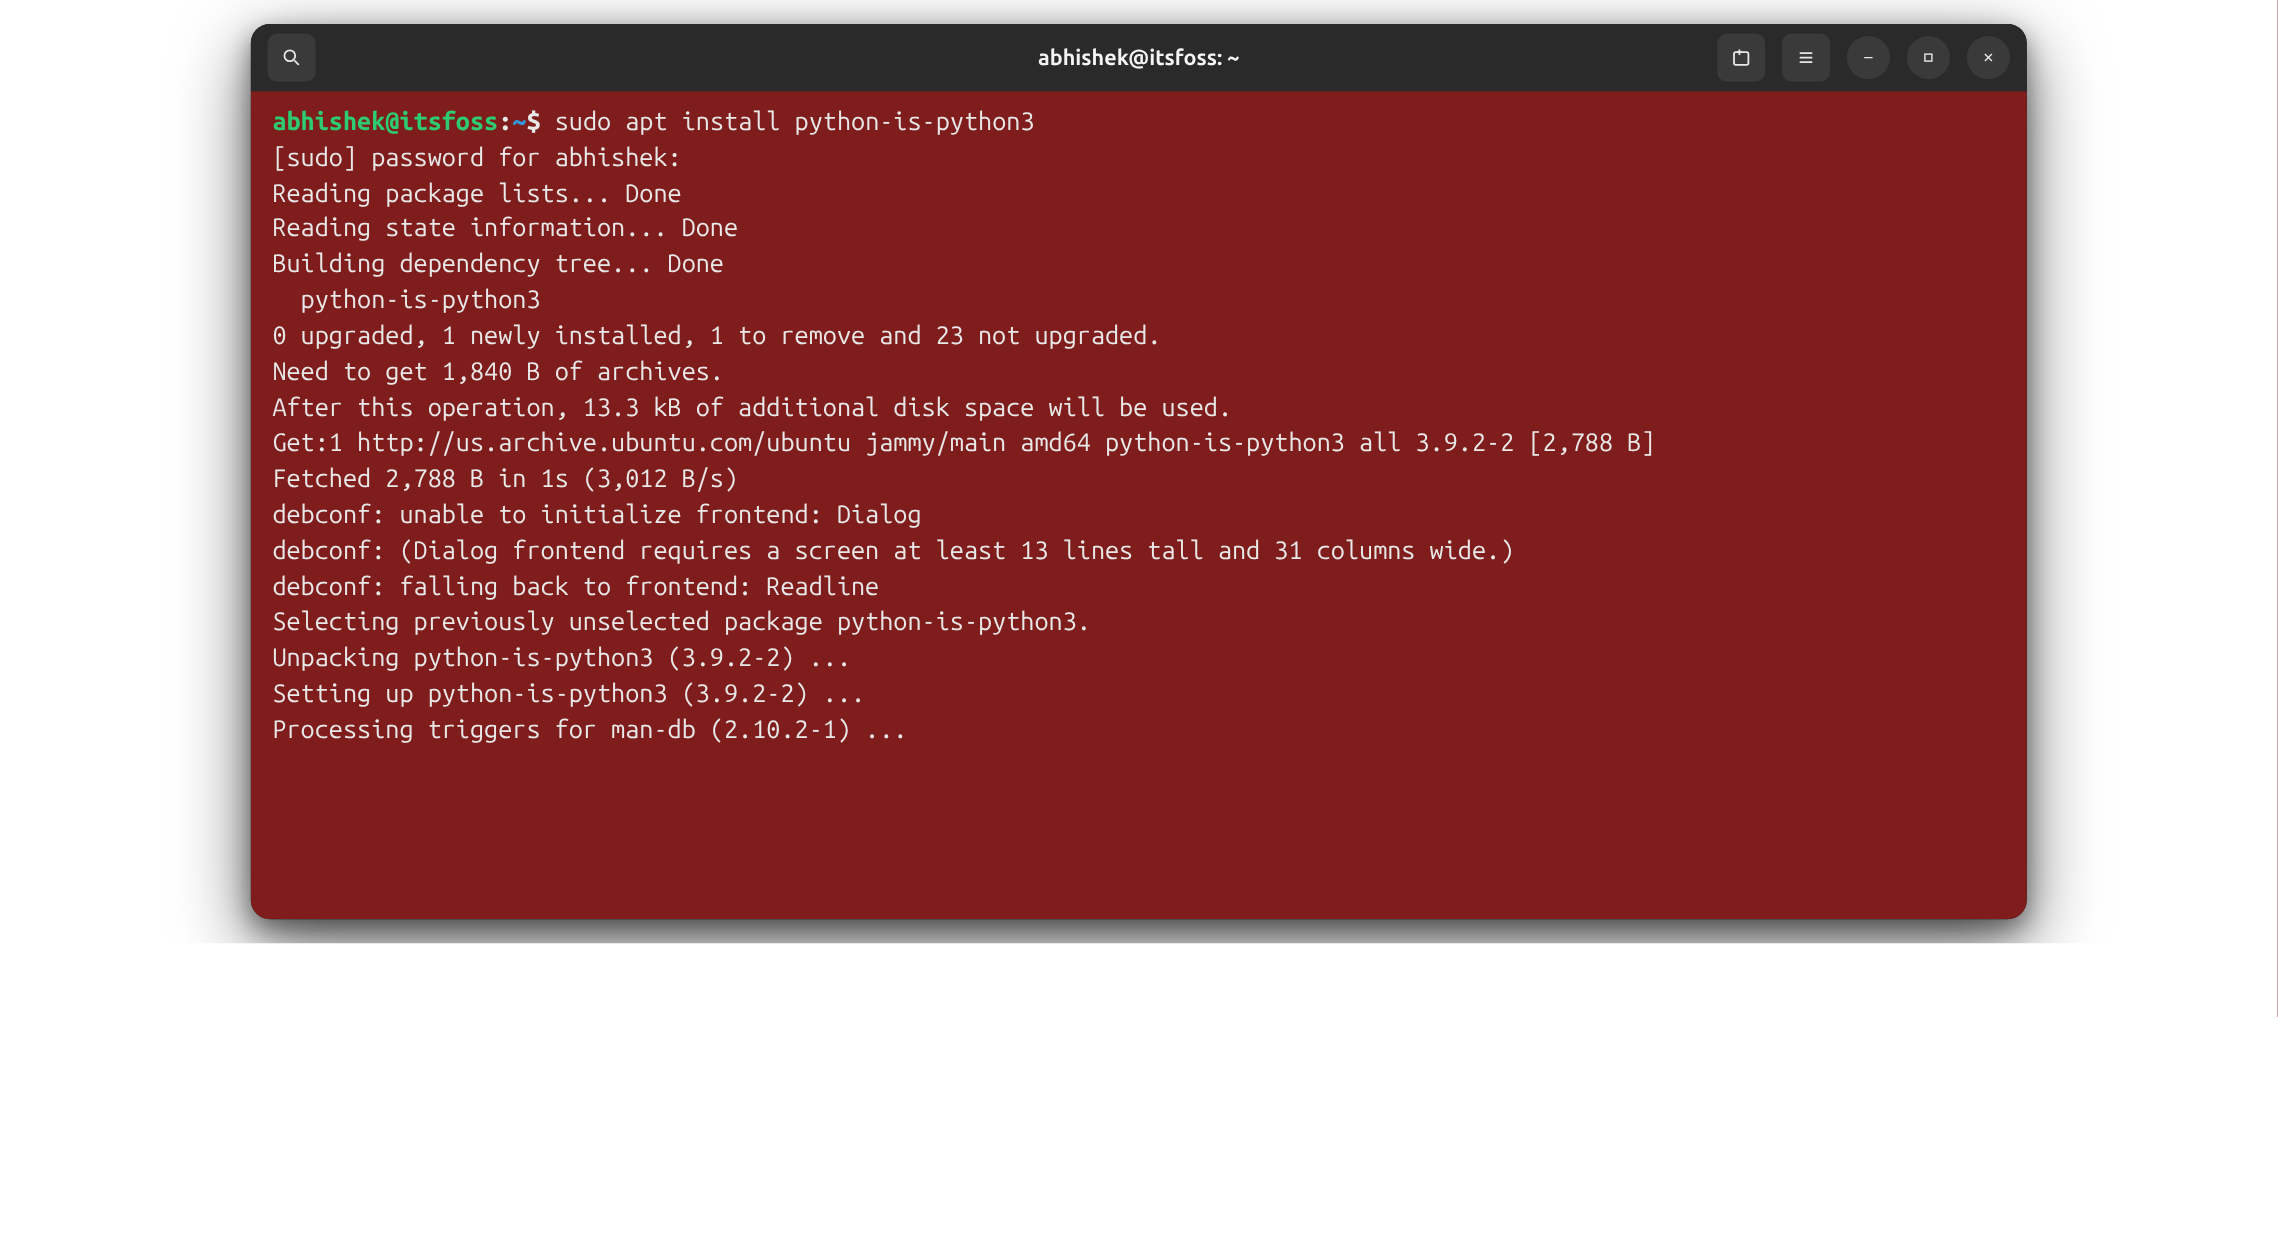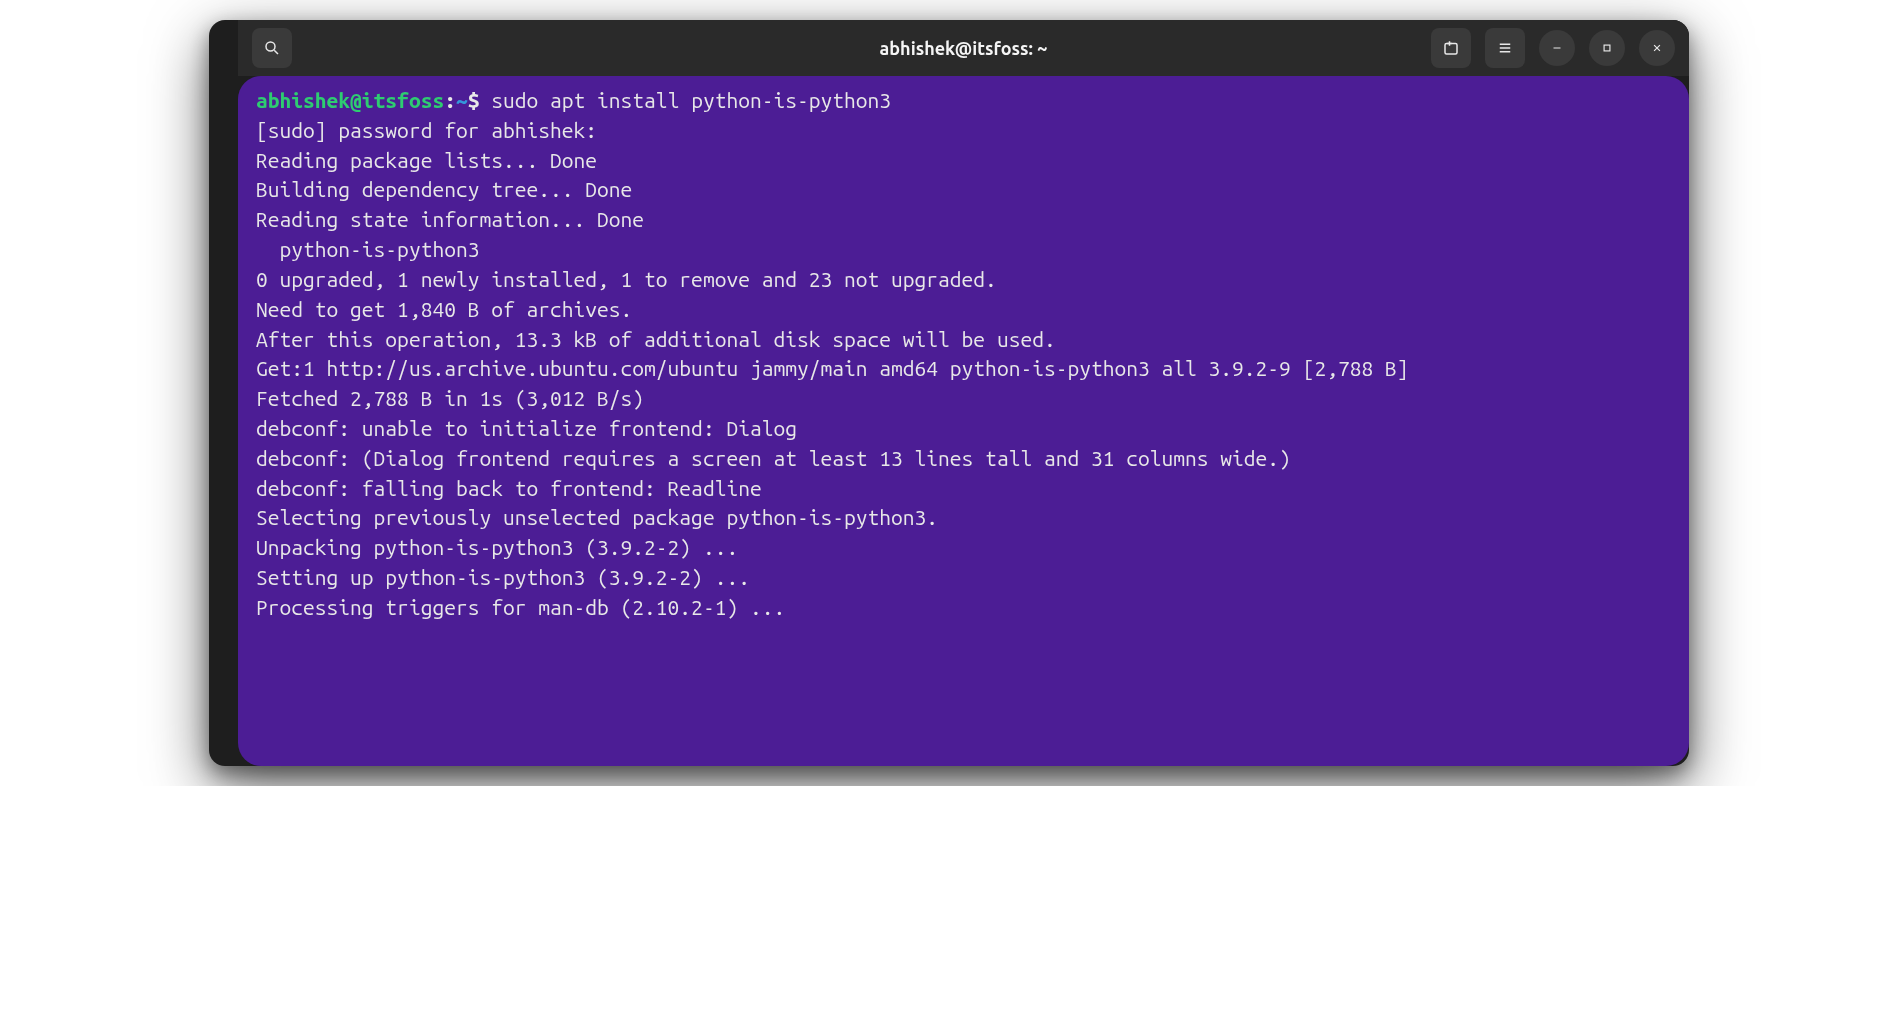--- a/index.html
+++ b/index.html
@@ -10,21 +10,20 @@
       display: flex;
       justify-content: center;
       align-items: flex-start;
     }
     .terminal-window {
       width: 1480px;
       background: #1e1e1e;
       border-radius: 16px;
       box-shadow: 0 20px 60px rgba(0,0,0,0.6), 0 8px 20px rgba(0,0,0,0.4);
       overflow: hidden;
-      padding-left: 29px;
     }
     .titlebar {
       background: #2a2a2a;
       height: 56px;
       display: flex;
       align-items: center;
       padding: 0 14px;
       position: relative;
     }
     .titlebar-title {
@@ -43,27 +42,26 @@
       background: #3a3a3a;
       border-radius: 8px;
       display: flex; align-items: center; justify-content: center;
       cursor: pointer;
       color: #e8e8e8;
     }
     .titlebar-btn.circle { border-radius: 50%; width: 36px; height: 36px; }
     .titlebar-btn svg { width: 18px; height: 18px; stroke: currentColor; fill: none; stroke-width: 2; }
     .titlebar-btn.circle svg { width: 14px; height: 14px; }
     .terminal-body {
-      background: #4c1d95;
+      background: #7f1d1d;
       padding: 10px 18px 30px 18px;
       font-size: 21px;
       line-height: 1.42;
       color: #e8e8e8;
       min-height: 690px;
-      border-radius: 23px;
     }
     .line { white-space: pre; font-family: inherit; }
     .prompt-user { color: #2ecc71; font-weight: bold; }
     .prompt-colon { color: #e8e8e8; font-weight: bold; }
     .prompt-path { color: #3498db; font-weight: bold; }
     .prompt-dollar { color: #e8e8e8; font-weight: bold; }
     .cmd-text { color: #e8e8e8; }
   </style>
 </head>
 <body>
@@ -111,27 +109,27 @@
           </svg>
       </div>
     </div>
   </div>
 
   <div class="terminal-body">
     <div class="line"><span class="prompt-user">abhishek@itsfoss</span><span class="prompt-colon">:</span><span class="prompt-path">~</span><span class="prompt-dollar">$</span><span class="cmd-text"> </span><span class="cmd-text">sudo apt install python-is-python3</span></div>
     <div id="output-container">
         <div class="line">[sudo] password for abhishek:</div>
         <div class="line">Reading package lists... Done</div>
+        <div class="line">Reading state information... Done</div>
         <div class="line">Building dependency tree... Done</div>
-        <div class="line">Reading state information... Done</div>
         <div class="line">  python-is-python3</div>
         <div class="line">0 upgraded, 1 newly installed, 1 to remove and 23 not upgraded.</div>
         <div class="line">Need to get 1,840 B of archives.</div>
         <div class="line">After this operation, 13.3 kB of additional disk space will be used.</div>
-        <div class="line">Get:1 http://us.archive.ubuntu.com/ubuntu jammy/main amd64 python-is-python3 all 3.9.2-9 [2,788 B]</div>
+        <div class="line">Get:1 http://us.archive.ubuntu.com/ubuntu jammy/main amd64 python-is-python3 all 3.9.2-2 [2,788 B]</div>
         <div class="line">Fetched 2,788 B in 1s (3,012 B/s)</div>
         <div class="line">debconf: unable to initialize frontend: Dialog</div>
         <div class="line">debconf: (Dialog frontend requires a screen at least 13 lines tall and 31 columns wide.)</div>
         <div class="line">debconf: falling back to frontend: Readline</div>
         <div class="line">Selecting previously unselected package python-is-python3.</div>
         <div class="line">Unpacking python-is-python3 (3.9.2-2) ...</div>
         <div class="line">Setting up python-is-python3 (3.9.2-2) ...</div>
         <div class="line">Processing triggers for man-db (2.10.2-1) ...</div>
       </div>
   </div>

